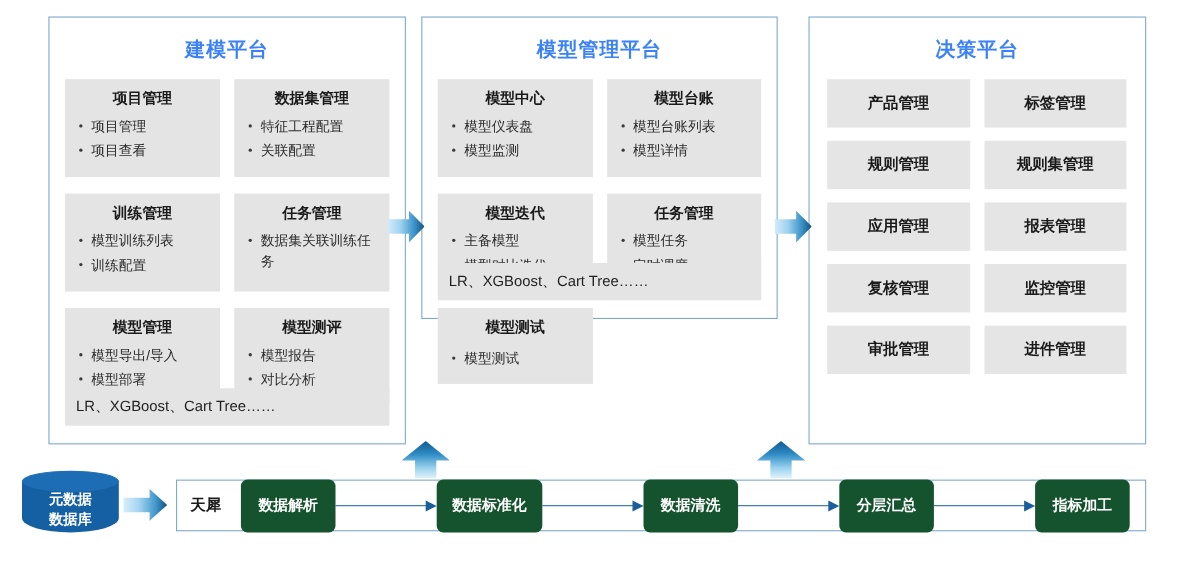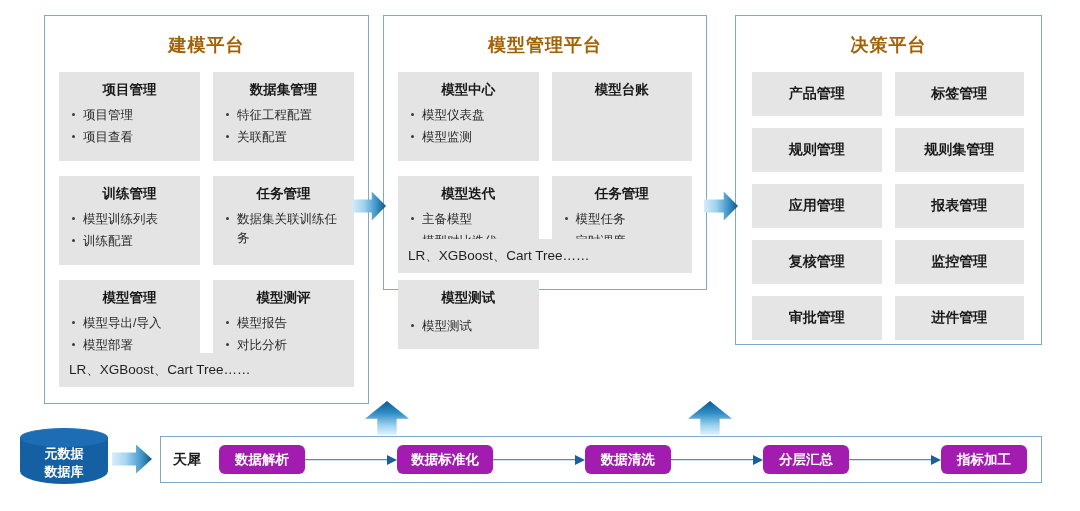--- a/index.html
+++ b/index.html
@@ -12,27 +12,27 @@
   }
   
   .panel{
     position:absolute;
     border:1.5px solid #7fa8cd;
     background:#ffffff;
     box-sizing:border-box;
   }
   #panel-modeling{ left:44px;  top:15px; width:325px; height:389px; }
   #panel-model-mgmt{ left:383px; top:15px; width:324px; height:275px; }
-  #panel-decision{ left:735px; top:15px; width:307px; height:330px; }
+  #panel-decision{ left:735px; top:15px; width:307px; height:389px; }
 
   .panel-title{
     text-align:center;
     font-weight:bold;
     font-size:18px;
-    color:#a16207;
+    color:#3b82f6;
     margin-top:17px;
     letter-spacing:1px;
   }
 
   .groups{
     position:absolute;
     left:14px; right:14px;
     top:56px;
   }
   .grow{ display:flex; gap:13px; margin-bottom:15px; }
@@ -131,26 +131,26 @@
     font-weight:bold;font-size:14px;color:#1a1a1a;
     margin-left:12px;
     flex:0 0 auto;
   }
   .pipe-steps{
     display:flex;align-items:center;
     flex:1 1 auto;
     margin-left:18px;margin-right:14px;
   }
   .pipe-box{
-    background:#a21caf;
+    background:#14532d;
     color:#ffffff;
     font-weight:bold;
     font-size:13.5px;
     border-radius:6px;
-    height:29px;
+    height:48px;
     display:flex;align-items:center;justify-content:center;
     flex:0 0 auto;
     padding:0 14px;
     min-width:86px;
     box-sizing:border-box;
   }
   .pipe-conn{
     flex:1 1 auto;
     height:10px;
     position:relative;
@@ -267,20 +267,24 @@
     <div class="grow">
       <div class="gcard">
         <div class="gcard-title">模型中心</div>
         <ul>
           <li>模型仪表盘</li>
           <li>模型监测</li>
         </ul>
       </div>
       <div class="gcard">
         <div class="gcard-title">模型台账</div>
+        <ul>
+          <li>模型台账列表</li>
+          <li>模型详情</li>
+        </ul>
       </div>
     </div>
     <div class="grow">
       <div class="gcard">
         <div class="gcard-title">模型迭代</div>
         <ul>
           <li>主备模型</li>
           <li>模型对比迭代</li>
         </ul>
       </div>

